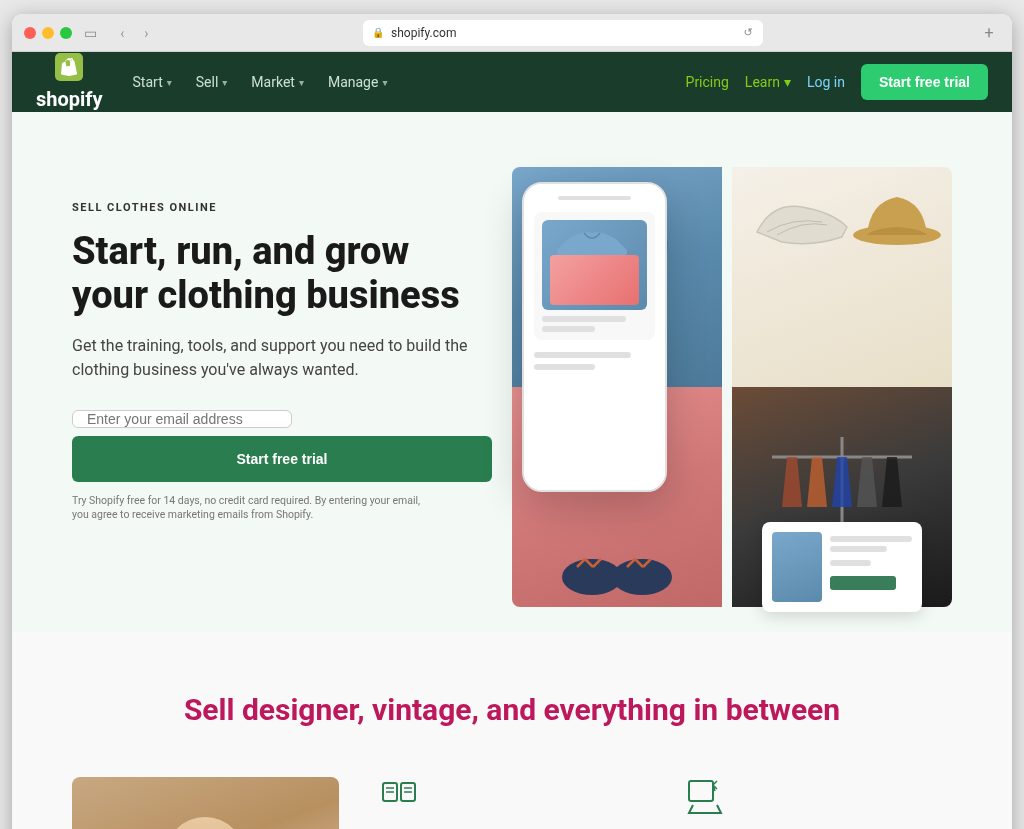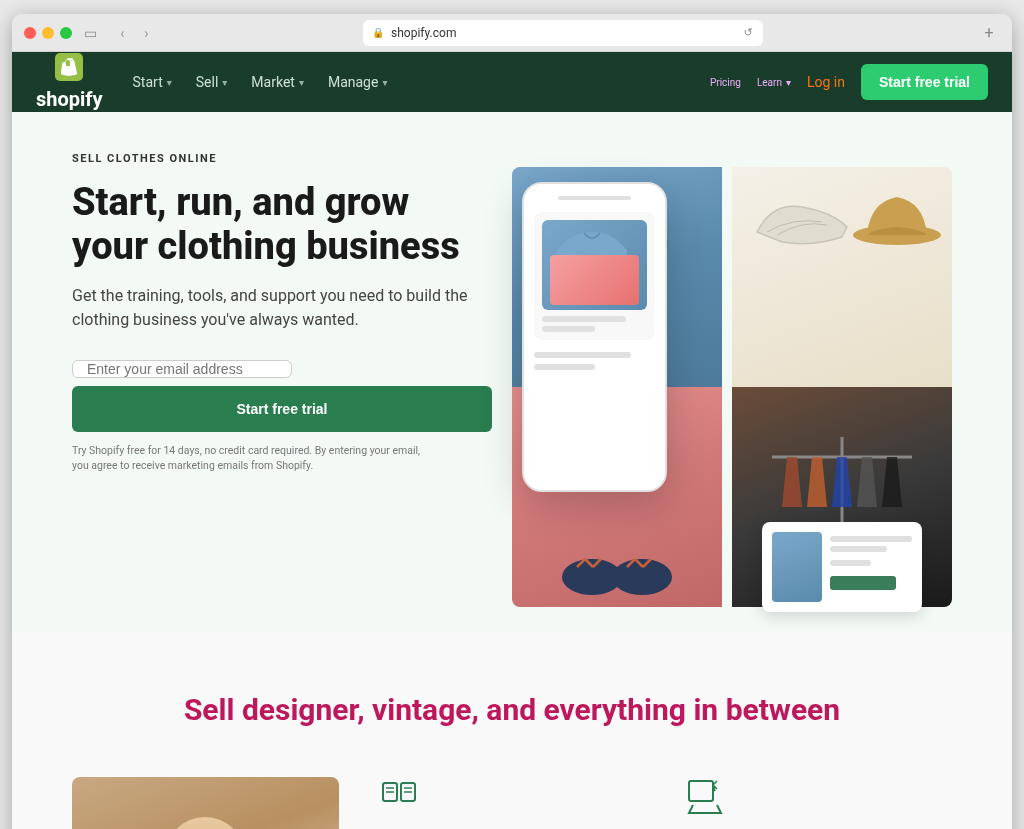--- a/index.html
+++ b/index.html
@@ -169,30 +169,30 @@
       opacity: 0.7;
     }
 
     .nav-right {
       display: flex;
       align-items: center;
       gap: 16px;
     }
 
     .nav-link-plain {
-      color: #f0abfc;
-      font-size: 10px;
+      color: #84cc16;
+      font-size: 14px;
       cursor: pointer;
       display: flex;
       align-items: center;
       gap: 4px;
     }
 
     .nav-login {
-      color: #f97316;
+      color: #7dd3fc;
       font-size: 14px;
       cursor: pointer;
     }
 
     .nav-cta {
       background: #2ecc71;
       color: white;
       font-size: 14px;
       font-weight: 600;
       padding: 10px 18px;
@@ -200,21 +200,21 @@
       cursor: pointer;
       border: none;
       white-space: nowrap;
     }
 
     
     .hero {
       background: #f3f9f5;
       min-height: 480px;
       display: flex;
-      align-items: flex-start;
+      align-items: center;
       padding: 40px 60px 0 60px;
       position: relative;
       overflow: hidden;
     }
 
     .hero-content {
       flex: 0 0 420px;
       padding-bottom: 60px;
     }
 

